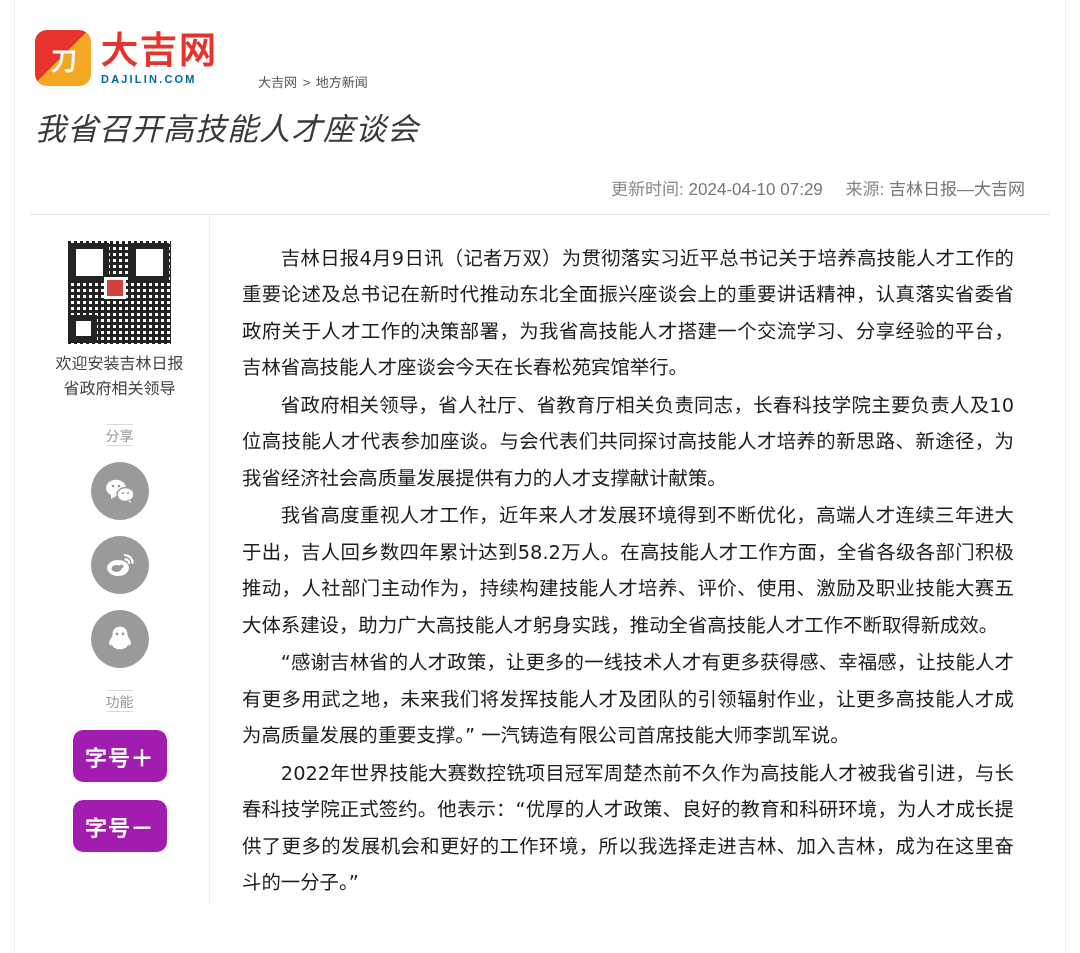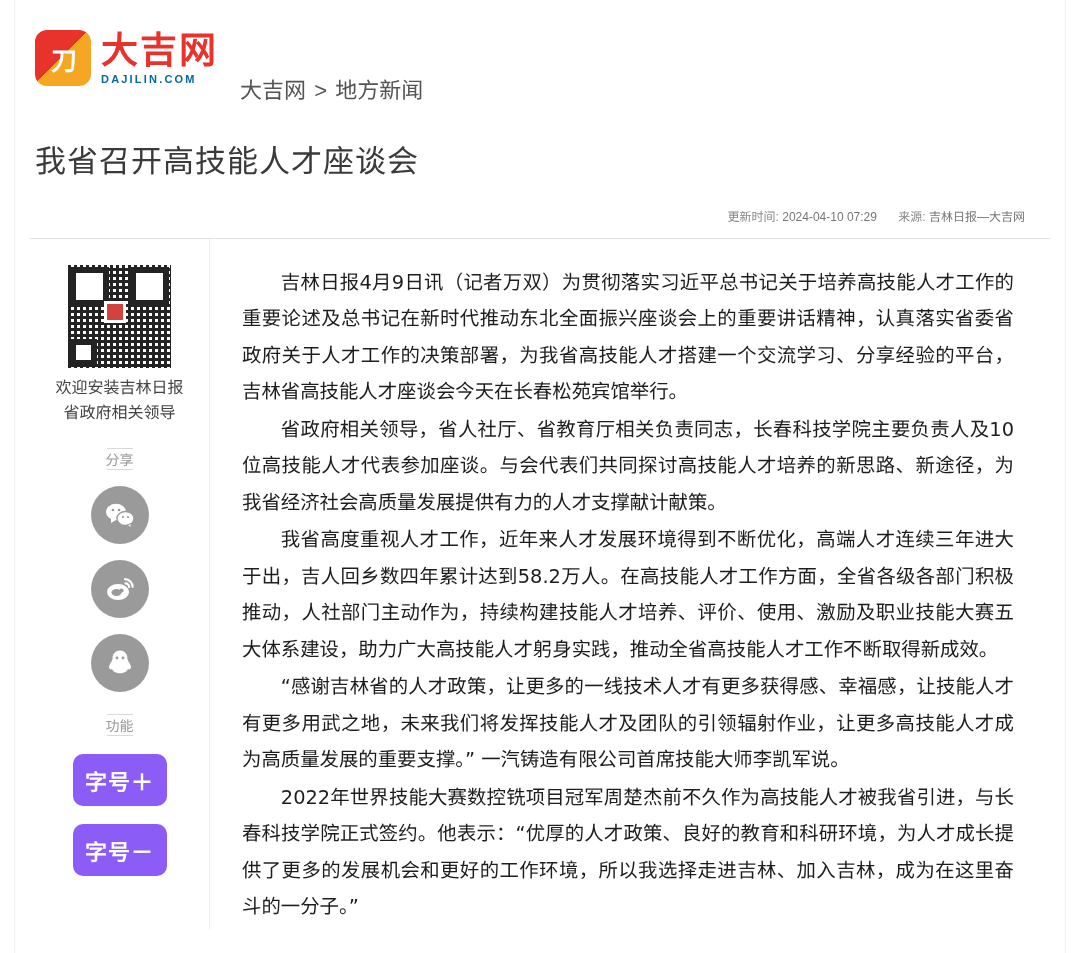--- a/index.html
+++ b/index.html
@@ -69,48 +69,49 @@
   }
   .logo-en {
     color: #0369a1;
     font-size: 11px;
     letter-spacing: 2.2px;
     font-weight: bold;
     margin-top: 5px;
     font-family: "Liberation Sans", sans-serif;
   }
   .breadcrumb {
-    margin-left: 22px;
+    margin-left: 40px;
     margin-top: 42px;
-    font-size: 22px;
+    font-size: 13px;
     color: #555;
     white-space: nowrap;
   }
   .breadcrumb a {
     color: #555;
     text-decoration: none;
   }
   .breadcrumb .sep { margin: 0 2px; }
 
   
   .article-title {
-    margin: 32px 0 0 5px;
+    margin: 13px 0 0 5px;
     font-size: 31px;
     font-weight: normal;
     color: #3a3a3a;
     letter-spacing: 1px;
     font-family: "DejaVu Sans", sans-serif;
+    font-style: italic;
   }
 
   
   .meta-row {
     margin-top: 26px;
     padding-right: 25px;
     text-align: right;
-    font-size: 12px;
+    font-size: 17px;
     color: #888;
   }
   .meta-row .meta-item { margin-left: 18px; }
   .meta-row .meta-val { color: #777; }
 
   .divider {
     margin-top: 14px;
     border-top: 1px solid #e2e2e2;
   }
 
@@ -195,21 +196,21 @@
     align-items: center;
     justify-content: center;
     cursor: pointer;
   }
   .round-btn svg { display: block; }
 
   .pill-btn {
     width: 94px;
     height: 52px;
     border-radius: 10px;
-    background: #8b5cf6;
+    background: #a21caf;
     color: #fff;
     margin: 18px auto 0;
     display: flex;
     align-items: center;
     justify-content: center;
     font-size: 22px;
     font-weight: bold;
     letter-spacing: 1px;
     cursor: pointer;
     font-family: "DejaVu Sans", sans-serif;

